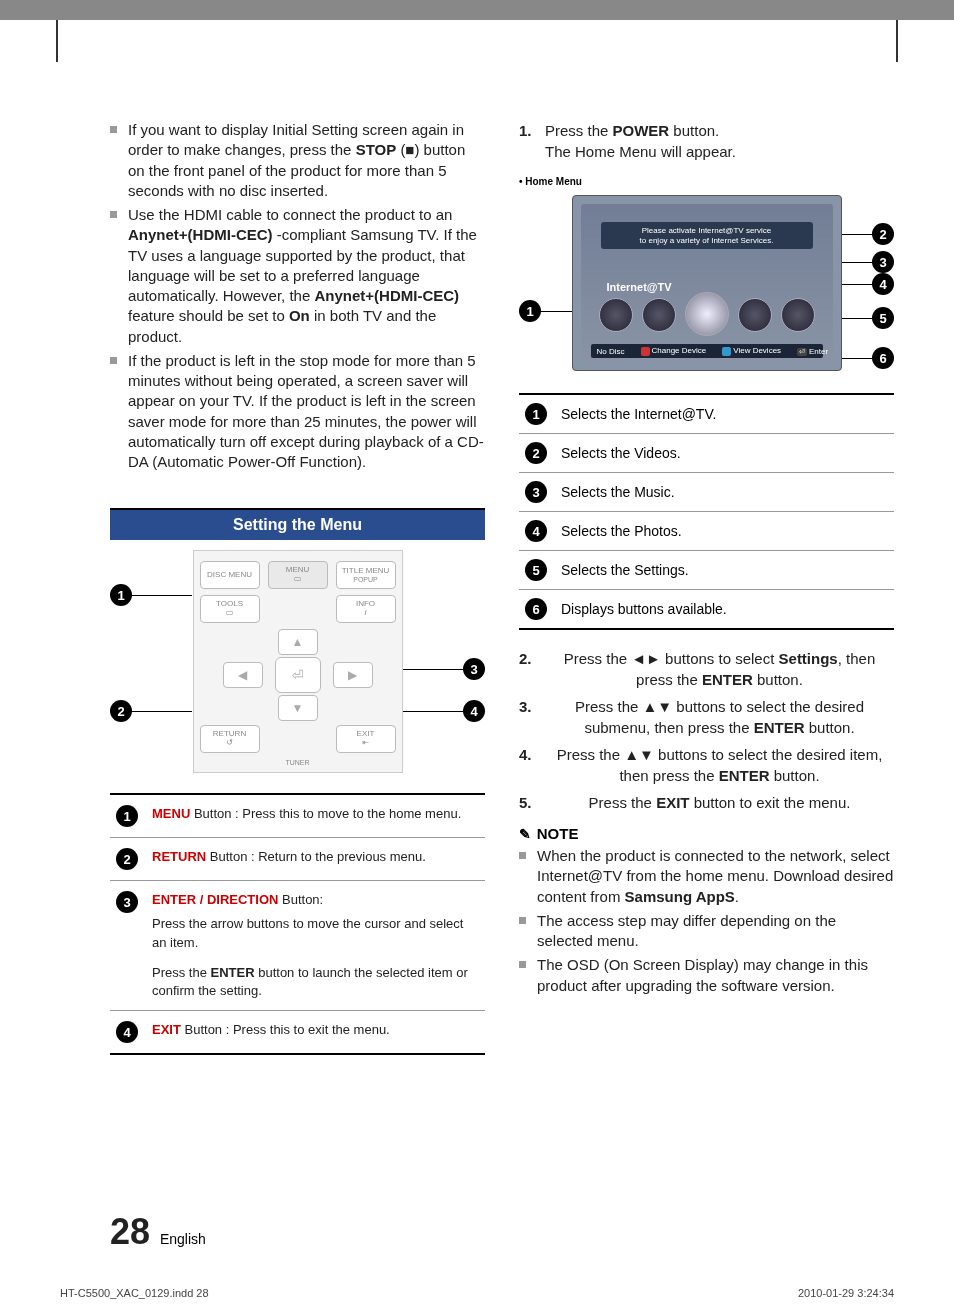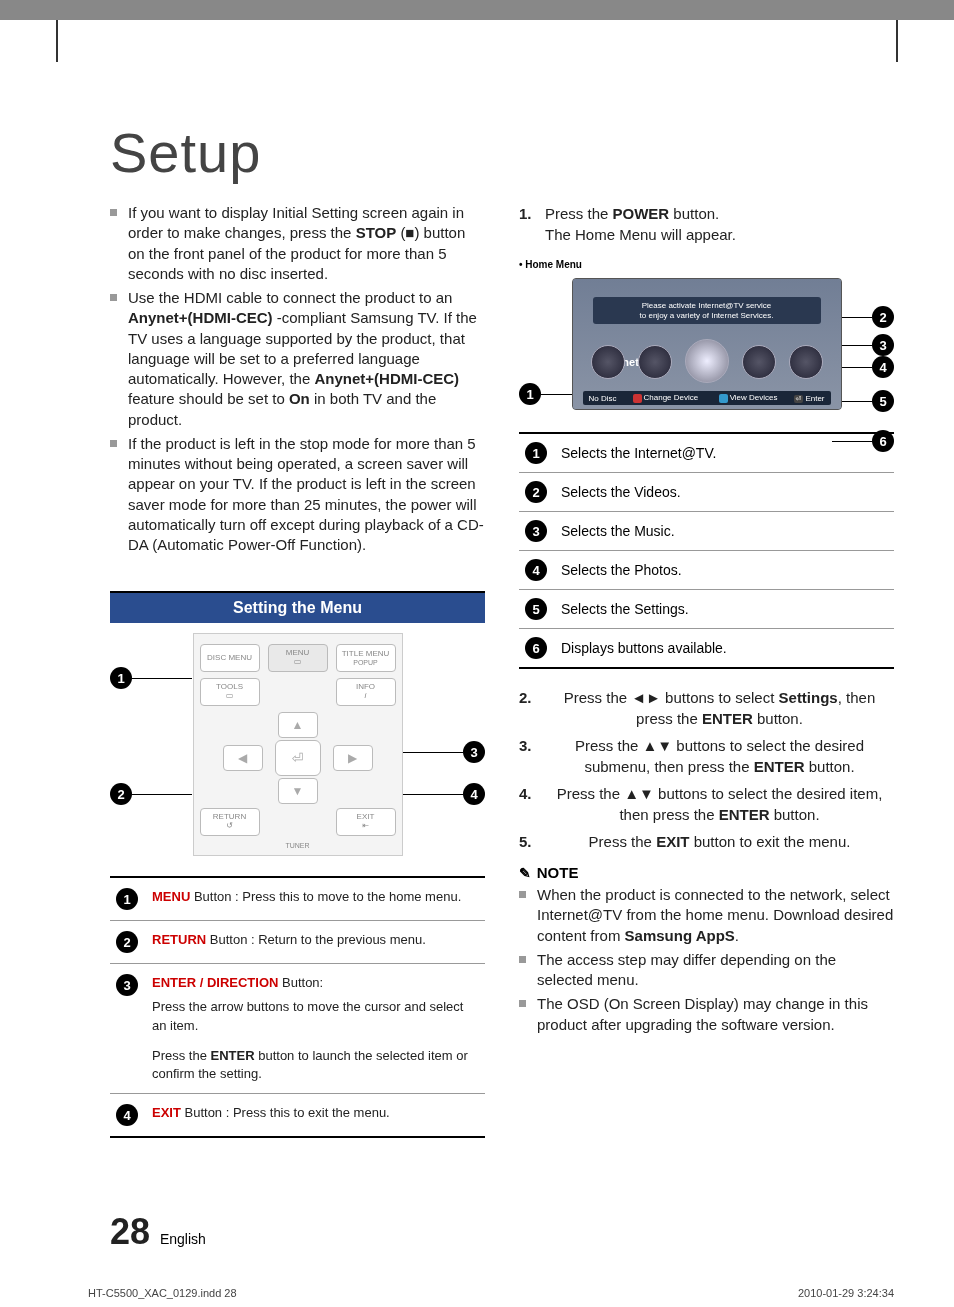--- a/index.html
+++ b/index.html
@@ -162,24 +162,25 @@
   .sub-head {
     font-size: 10px;
     font-weight: 700;
     margin: 14px 0 8px 0;
   }
   .sub-head::before { content: "• "; }
   
   .tv-wrap { position: relative; margin: 0 0 20px 0; }
   .tv {
     margin: 0 auto;
-    width: 270px; height: 132px;
+    width: 270px; height: 176px;
     background: #8894a8;
     border-radius: 4px;
     border: 1px solid #555;
+    padding: 8px;
     position: relative;
   }
   .tv-inner {
     background: linear-gradient(#717e95, #8a94a6);
     height: 100%;
     border-radius: 3px;
     position: relative;
     overflow: hidden;
   }
   .tv-banner {
@@ -260,31 +261,29 @@
     margin-right: 6px;
   }
   .meta {
     position: absolute;
     bottom: 28px;
     left: 60px; right: 60px;
     display: flex;
     justify-content: space-between;
     font-size: 11px;
     color: #444;
-    margin-left: 28px;
   }
 </style>
 </head>
 <body>
 
 <div class="page">
   <div class="crop-mark crop-top-l"></div>
   <div class="crop-mark crop-top-r"></div>
 
-  <h1 class="title">Setup</h1>
 
   <div class="columns">
 
     <div class="col">
       <ul class="bullet-list">
         <li>
           <span>If you want to display Initial Setting screen again in order to make changes, press the </span>
           <span class="bold">STOP</span>
           <span> (■) button on the front panel of the product for more than 5 seconds with no disc inserted.</span>
         </li>

